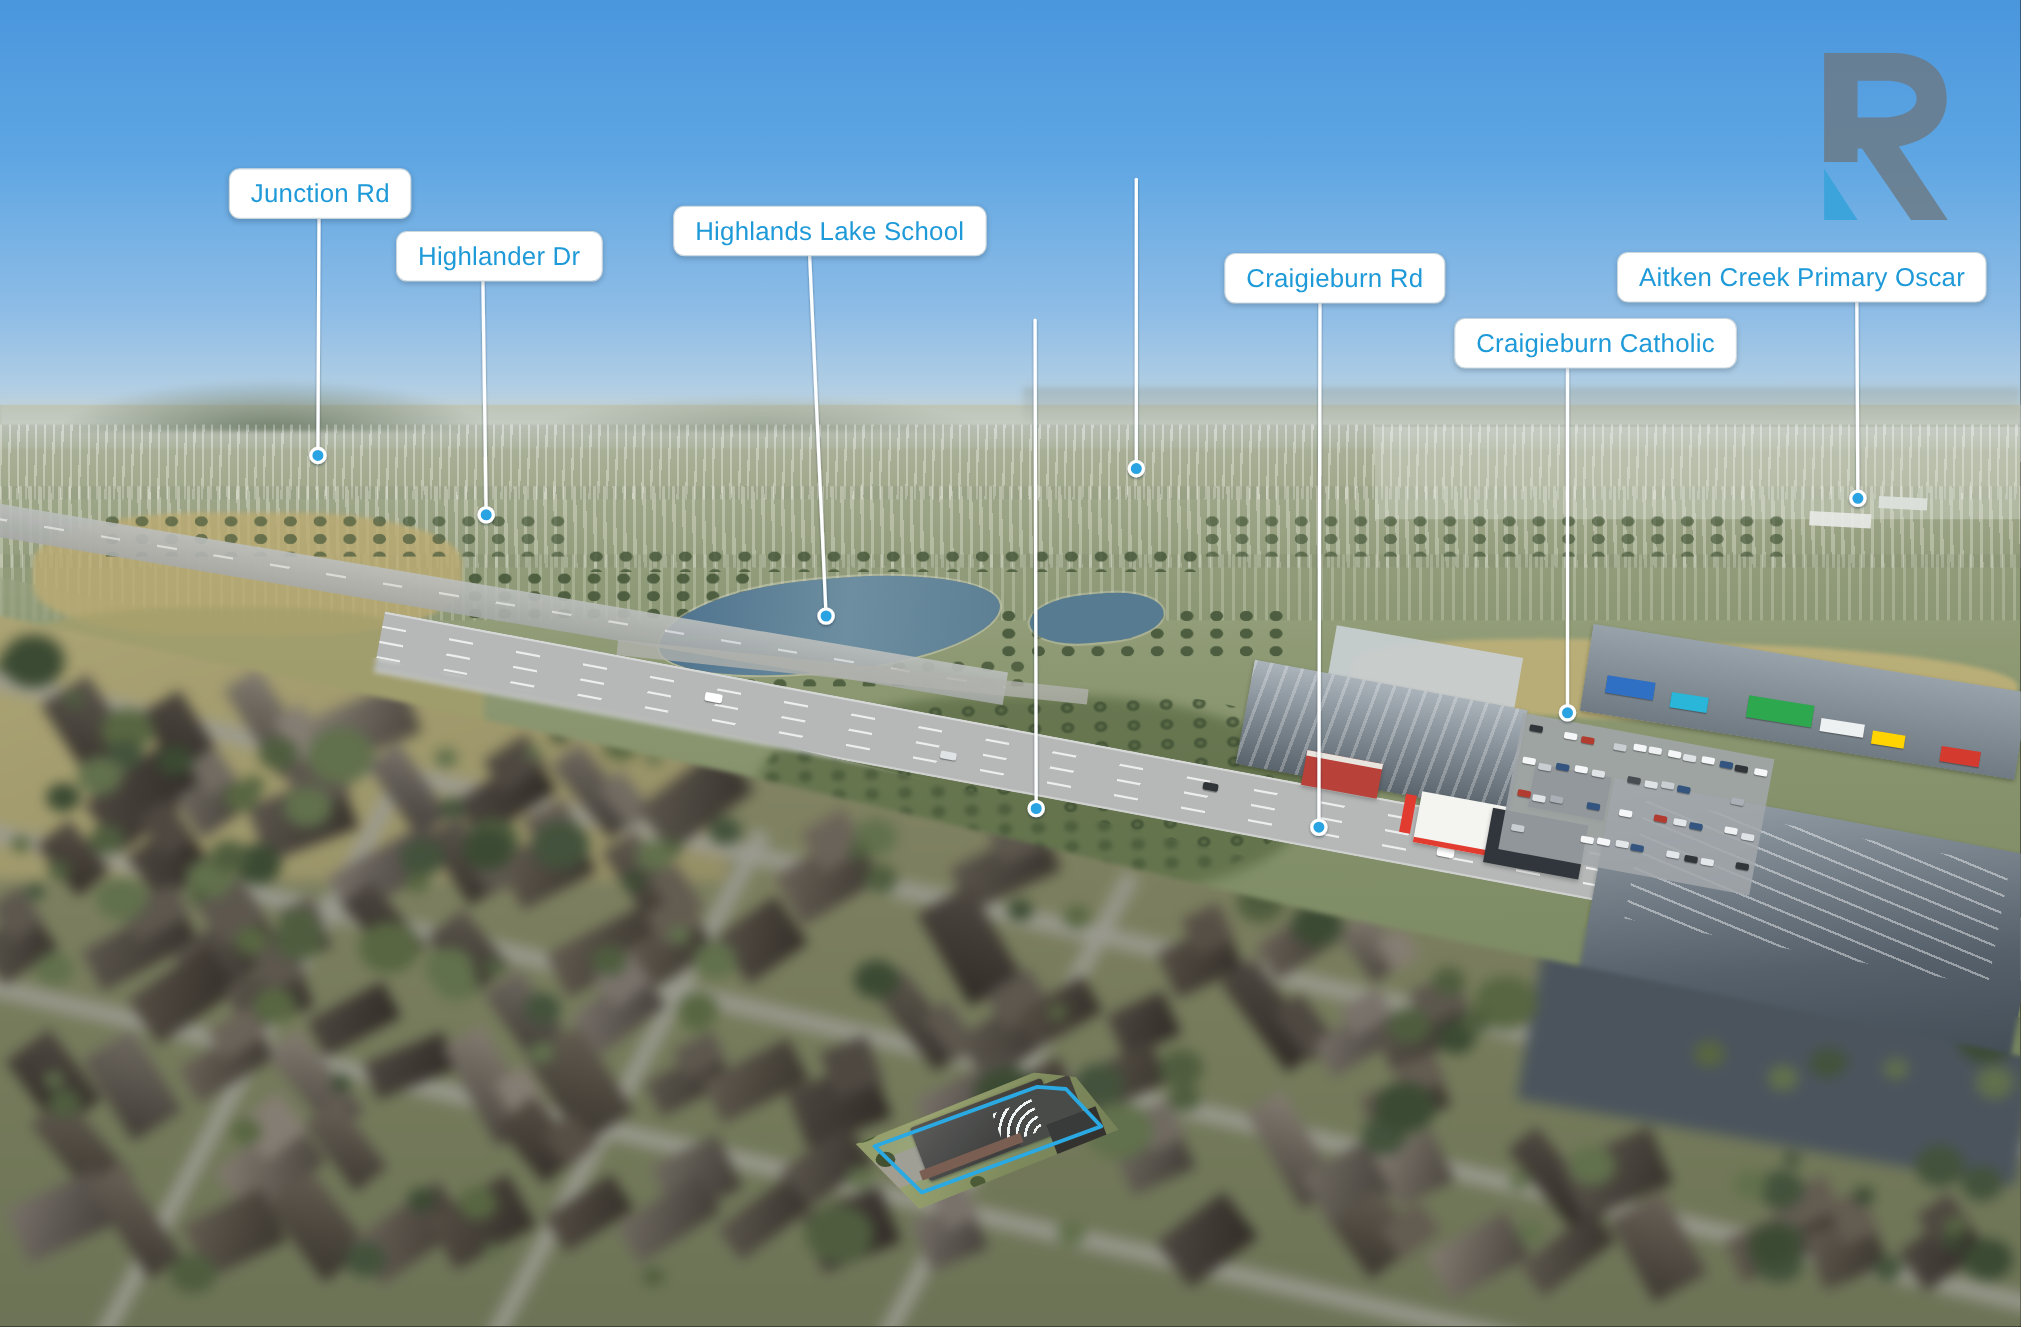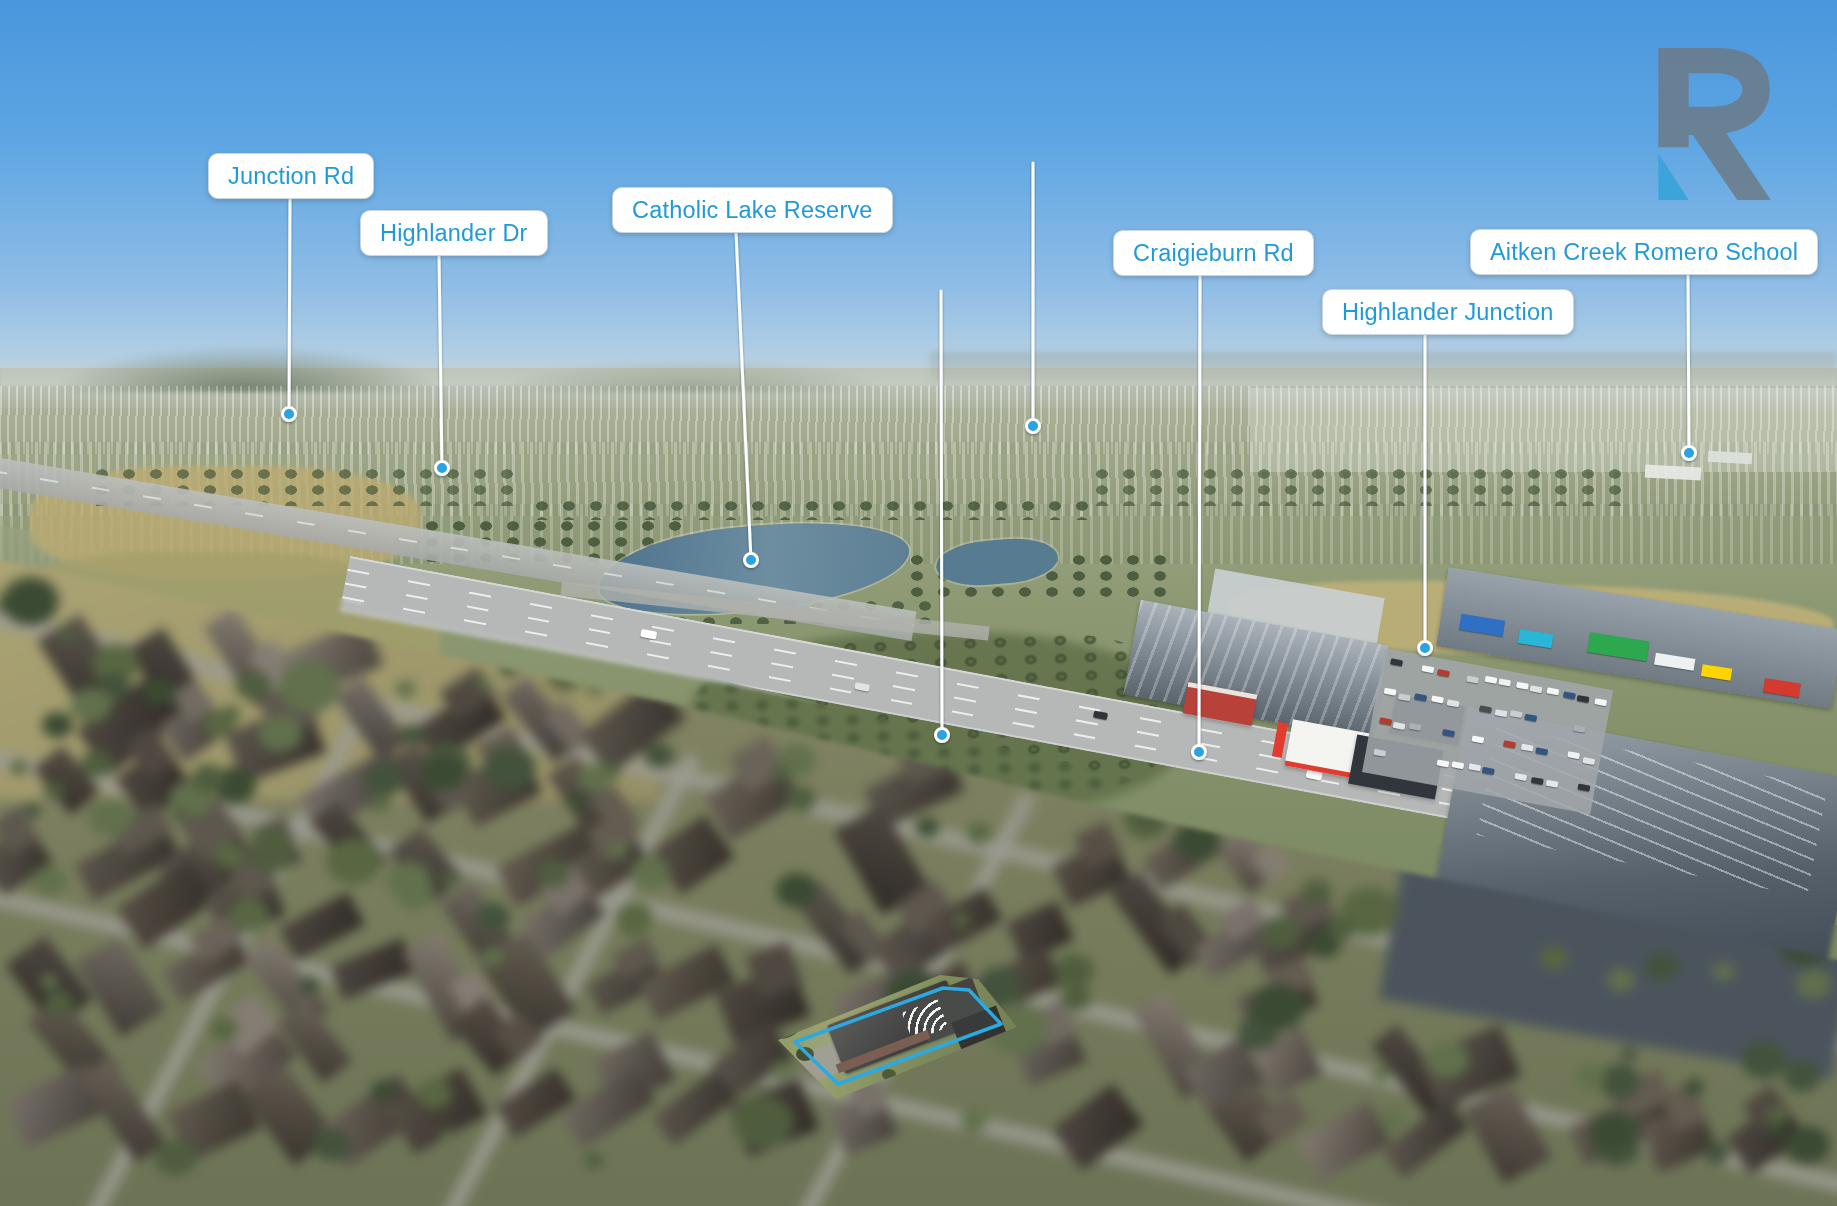--- a/index.html
+++ b/index.html
@@ -592,24 +592,24 @@
       <circle cx="942" cy="735" r="6.5"></circle>
       <circle cx="1033" cy="426" r="6.5"></circle>
       <circle cx="1199" cy="752" r="6.5"></circle>
       <circle cx="1425" cy="648" r="6.5"></circle>
       <circle cx="1689" cy="453" r="6.5"></circle>
     </g>
   </svg>
 
   <div class="map-label lbl-1">Junction Rd</div>
   <div class="map-label lbl-2">Highlander Dr</div>
-  <div class="map-label lbl-3">Catholic Lake Reserve</div>
+  <div class="map-label lbl-3">Highlands Lake School</div>
   <div class="map-label lbl-6">Craigieburn Rd</div>
-  <div class="map-label lbl-7">Highlander Junction</div>
-  <div class="map-label lbl-8">Aitken Creek Romero School</div>
+  <div class="map-label lbl-7">Craigieburn Catholic</div>
+  <div class="map-label lbl-8">Aitken Creek Primary Oscar</div>
 
   <svg class="abs logo" width="126" height="158" viewBox="0 0 124 156">
     <path fill-rule="evenodd" style="fill:var(--logo-gray,#6b7984)" fill-opacity="0.82" d="M8 0 H66 C101 0 118 16 118 41 C118 64 102 79 75 84 L119 150 H86 L42 86 H38 V98 H8 Z
          M38 25 H63 C80 25 91 31 91 41 C91 51 80 57 63 58 H38 Z"></path>
     <path style="fill:var(--logo-blue,#3aa3da)" fill-opacity="0.95" d="M8 104 V150 H38 Z"></path>
   </svg>
 
 </div>
 
 </body></html>

